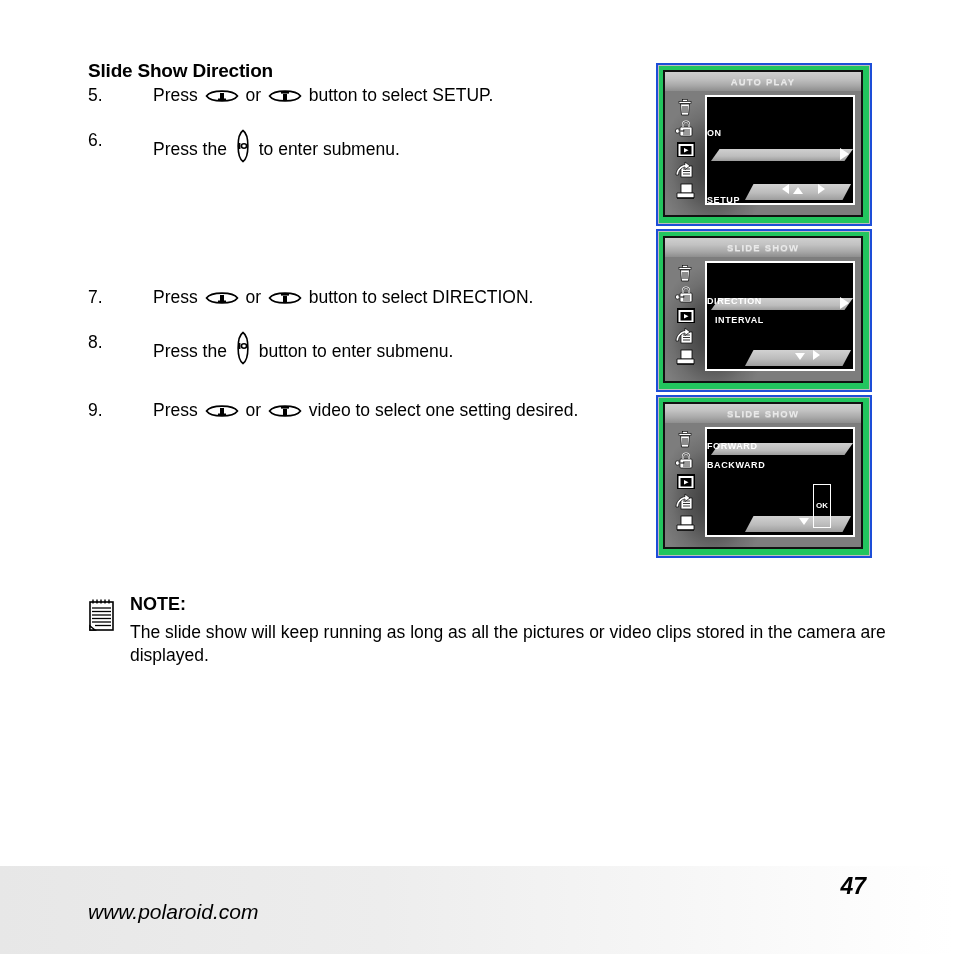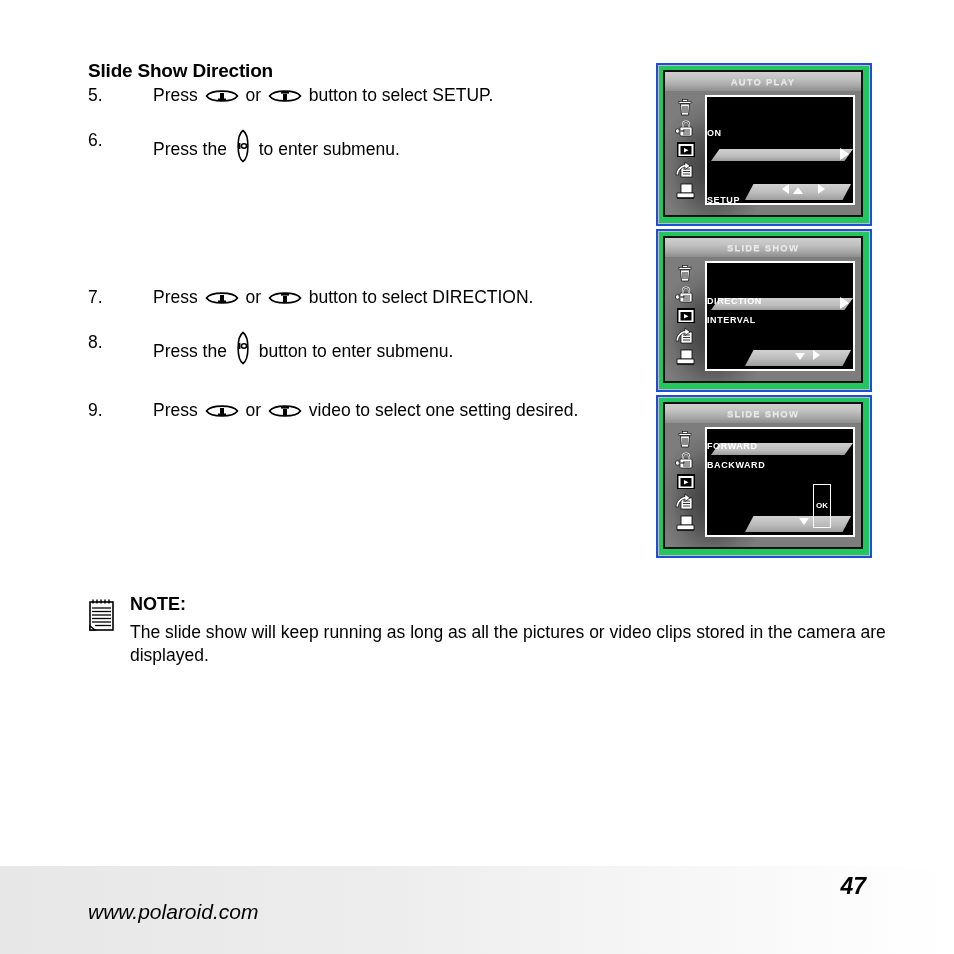--- a/index.html
+++ b/index.html
@@ -522,21 +522,21 @@
             <path d="M4 11 L21 11 L21 16 L4 16 Z" fill="#fff" stroke="#000" stroke-width="0.8"></path>
             <line x1="4" y1="16" x2="21" y2="16" stroke="#000" stroke-width="1.2"></line>
           </svg>
         </div>
       </div>
 
       <div class="lcd-screen">
         <div class="sel-bar" style="top:35px;"></div>
         <div class="menu-row" style="top:33px;">DIRECTION</div>
         <div class="sel-arrow" style="right:4px; top:34px;"></div>
-        <div class="menu-row" style="top:52px;">INTERVAL</div>
+        <div class="menu-row" style="top:52px;margin-left:8px;">INTERVAL</div>
 
         <div class="nav-shelf"></div>
         <div class="nav-tri tri-down" style="right:48px; bottom:9px;"></div>
         <div class="nav-tri tri-right" style="right:33px; bottom:9px;"></div>
       </div>
     </div>
   </div>
 
   <div class="lcd" style="left:656px; top:395px;">
     <div class="lcd-inner">

